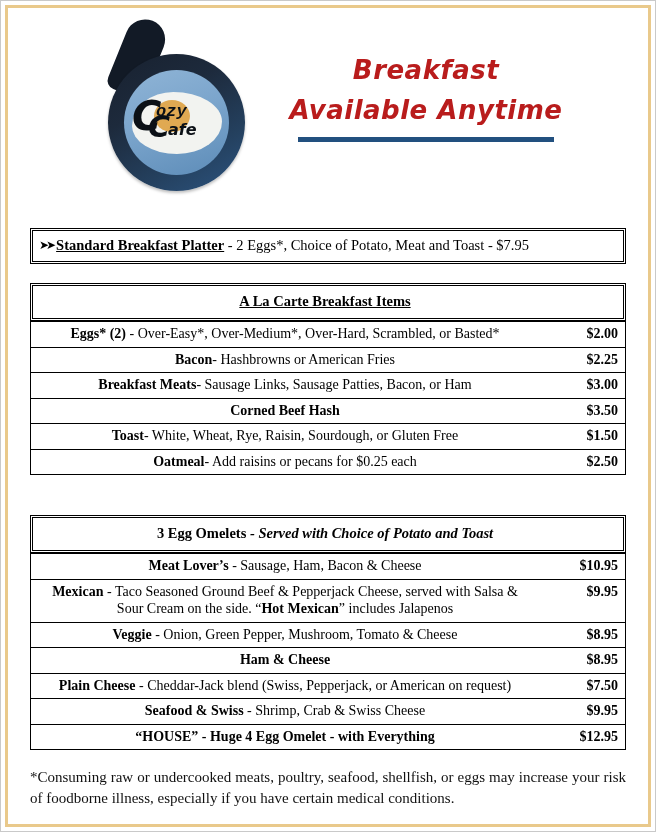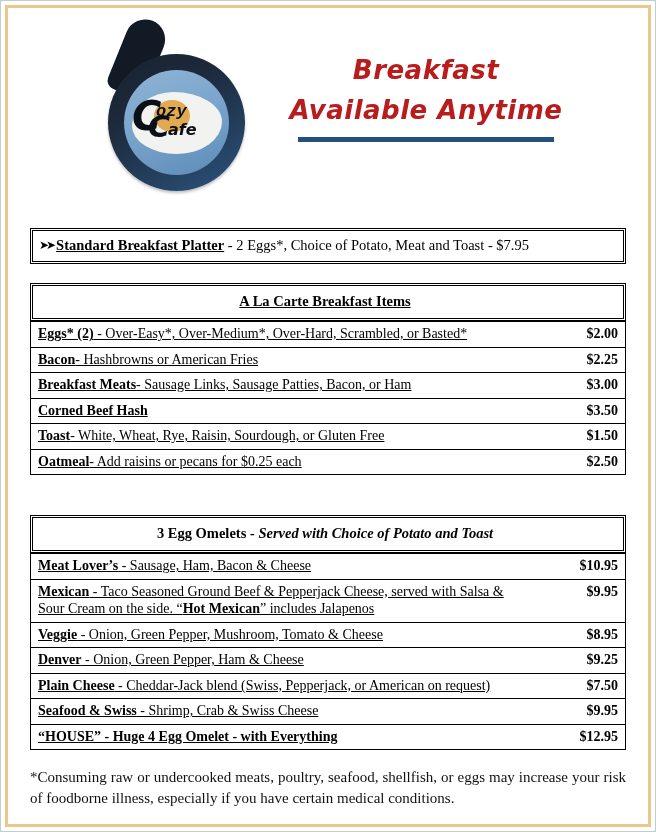--- a/index.html
+++ b/index.html
@@ -239,21 +239,21 @@
     border-bottom: 1px solid #000;
   }
   table.menu tr { border-bottom: 1px solid #000; }
   table.menu td {
     border-top: 1px solid #000;
     padding: 3px 7px 4px 7px;
     font-size: 14px;
     line-height: 1.25;
     vertical-align: top;
   }
-  td.desc { text-align: left; text-decoration: underline; }
+  td.desc { text-align: center; }
   td.price {
     width: 72px;
     text-align: right;
     font-weight: bold;
     white-space: nowrap;
     padding-right: 9px;
   }
   .item-name { font-weight: bold; }
 
   
@@ -352,22 +352,22 @@
           </tr>
           <tr>
             <td class="desc"><span class="item-name">Mexican</span><span> - Taco Seasoned Ground Beef &amp; Pepperjack Cheese, served with Salsa &amp; Sour Cream on the side. “</span><span class="item-name">Hot Mexican</span><span>” includes Jalapenos</span></td>
             <td class="price">$9.95</td>
           </tr>
           <tr>
             <td class="desc"><span class="item-name">Veggie</span><span> - Onion, Green Pepper, Mushroom, Tomato &amp; Cheese</span></td>
             <td class="price">$8.95</td>
           </tr>
           <tr>
-            <td class="desc"><span class="item-name">Denver</span><span> - Onion, Green Pepper, Ham &amp; Cheese</span></td>
-            <td class="price">$9.25</td>
+            <td class="desc"><span class="item-name">Ham &amp; Cheese</span><span></span></td>
+            <td class="price">$8.95</td>
           </tr>
           <tr>
             <td class="desc"><span class="item-name">Plain Cheese</span><span> - Cheddar-Jack blend (Swiss, Pepperjack, or American on request)</span></td>
             <td class="price">$7.50</td>
           </tr>
           <tr>
             <td class="desc"><span class="item-name">Seafood &amp; Swiss</span><span> - Shrimp, Crab &amp; Swiss Cheese</span></td>
             <td class="price">$9.95</td>
           </tr>
           <tr>

